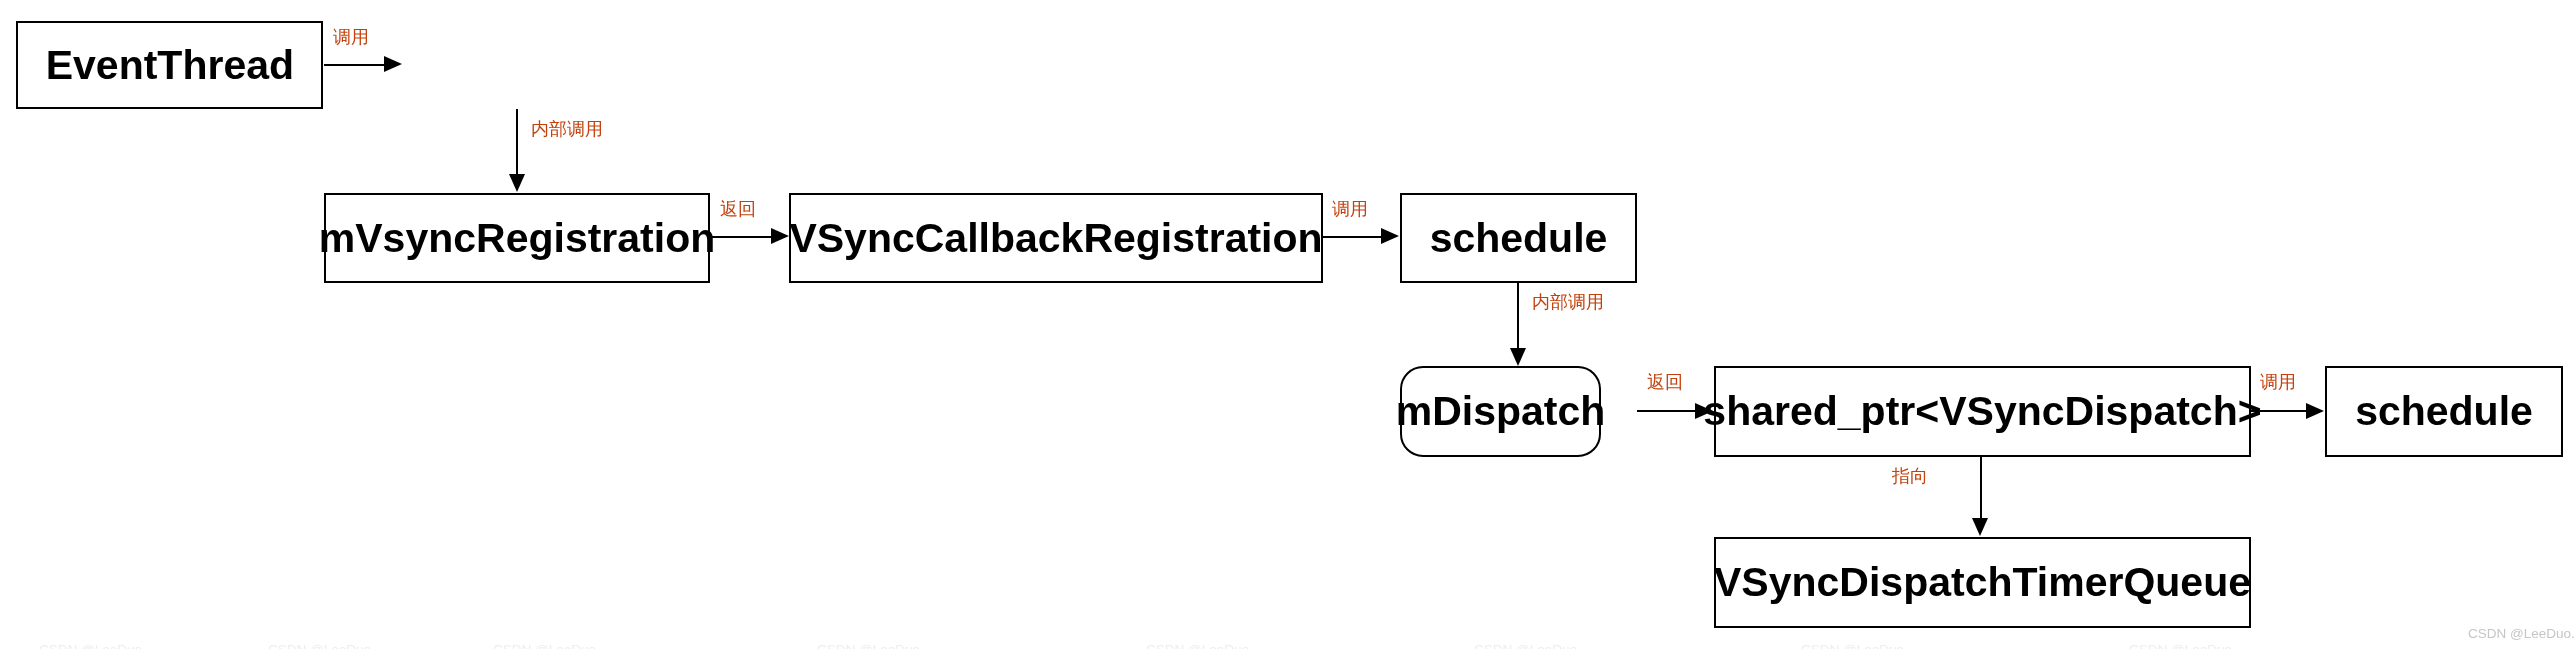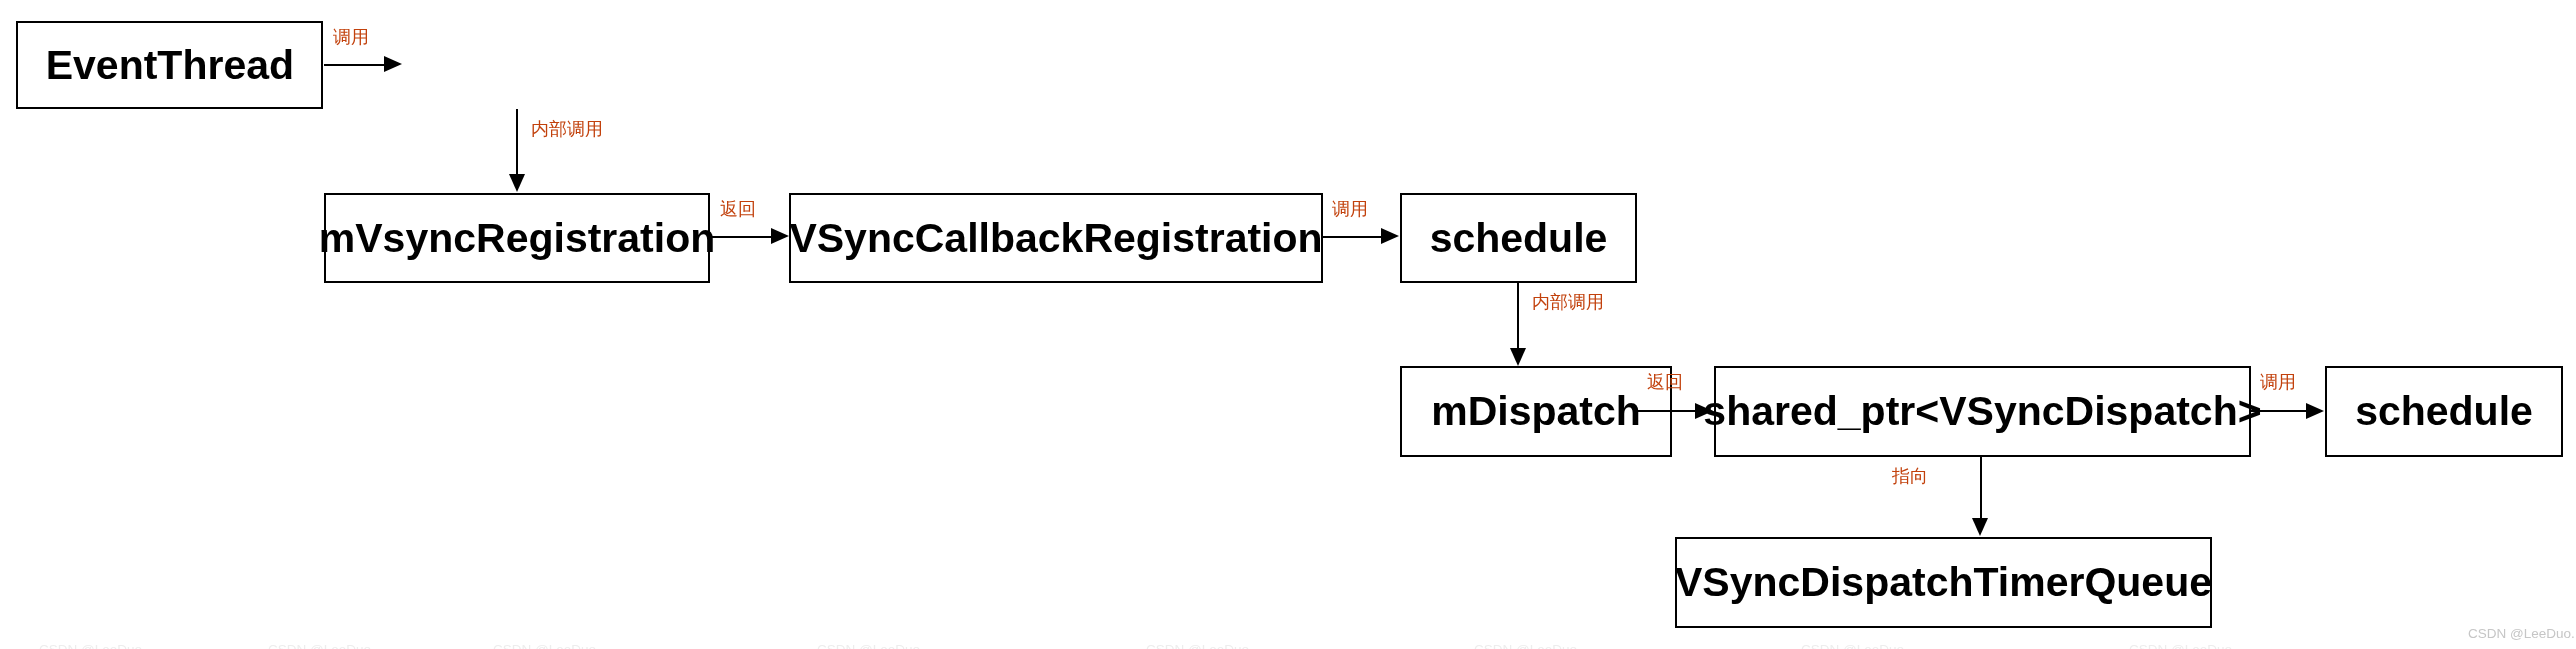--- a/index.html
+++ b/index.html
@@ -81,31 +81,31 @@
   <div class="node" style="left:789px; top:193px; width:534px; height:90px;">
     <span class="node-label">VSyncCallbackRegistration</span>
   </div>
   <div class="node" style="left:324px; top:193px; width:386px; height:90px;">
     <span class="node-label">mVsyncRegistration</span>
   </div>
   <div class="node" style="left:1400px; top:193px; width:237px; height:90px;">
     <span class="node-label">schedule</span>
   </div>
 
-  <div class="node" style="left:1400px; top:366px; width:272px; height:91px;">
+  <div class="node" style="left:1400px; top:366px; width:201px; height:91px;border-radius:23px;">
     <span class="node-label">mDispatch</span>
   </div>
   <div class="node" style="left:1714px; top:366px; width:537px; height:91px;">
     <span class="node-label">shared_ptr&lt;VSyncDispatch&gt;</span>
   </div>
   <div class="node" style="left:2325px; top:366px; width:238px; height:91px;">
     <span class="node-label">schedule</span>
   </div>
 
-  <div class="node" style="left:1675px; top:537px; width:537px; height:91px;">
+  <div class="node" style="left:1714px; top:537px; width:537px; height:91px;">
     <span class="node-label">VSyncDispatchTimerQueue</span>
   </div>
 
   <div class="hline" style="left:324px; top:64px; width:62px;"></div>
   <div class="head-right" style="left:384px; top:56px;"></div>
   <span class="edge-label" style="left:333px; top:25px;">调用</span>
 
   <div class="vline" style="left:516px; top:109px; height:67px;"></div>
   <div class="head-down" style="left:509px; top:174px;"></div>
   <span class="edge-label" style="left:531px; top:117px;">内部调用</span>

